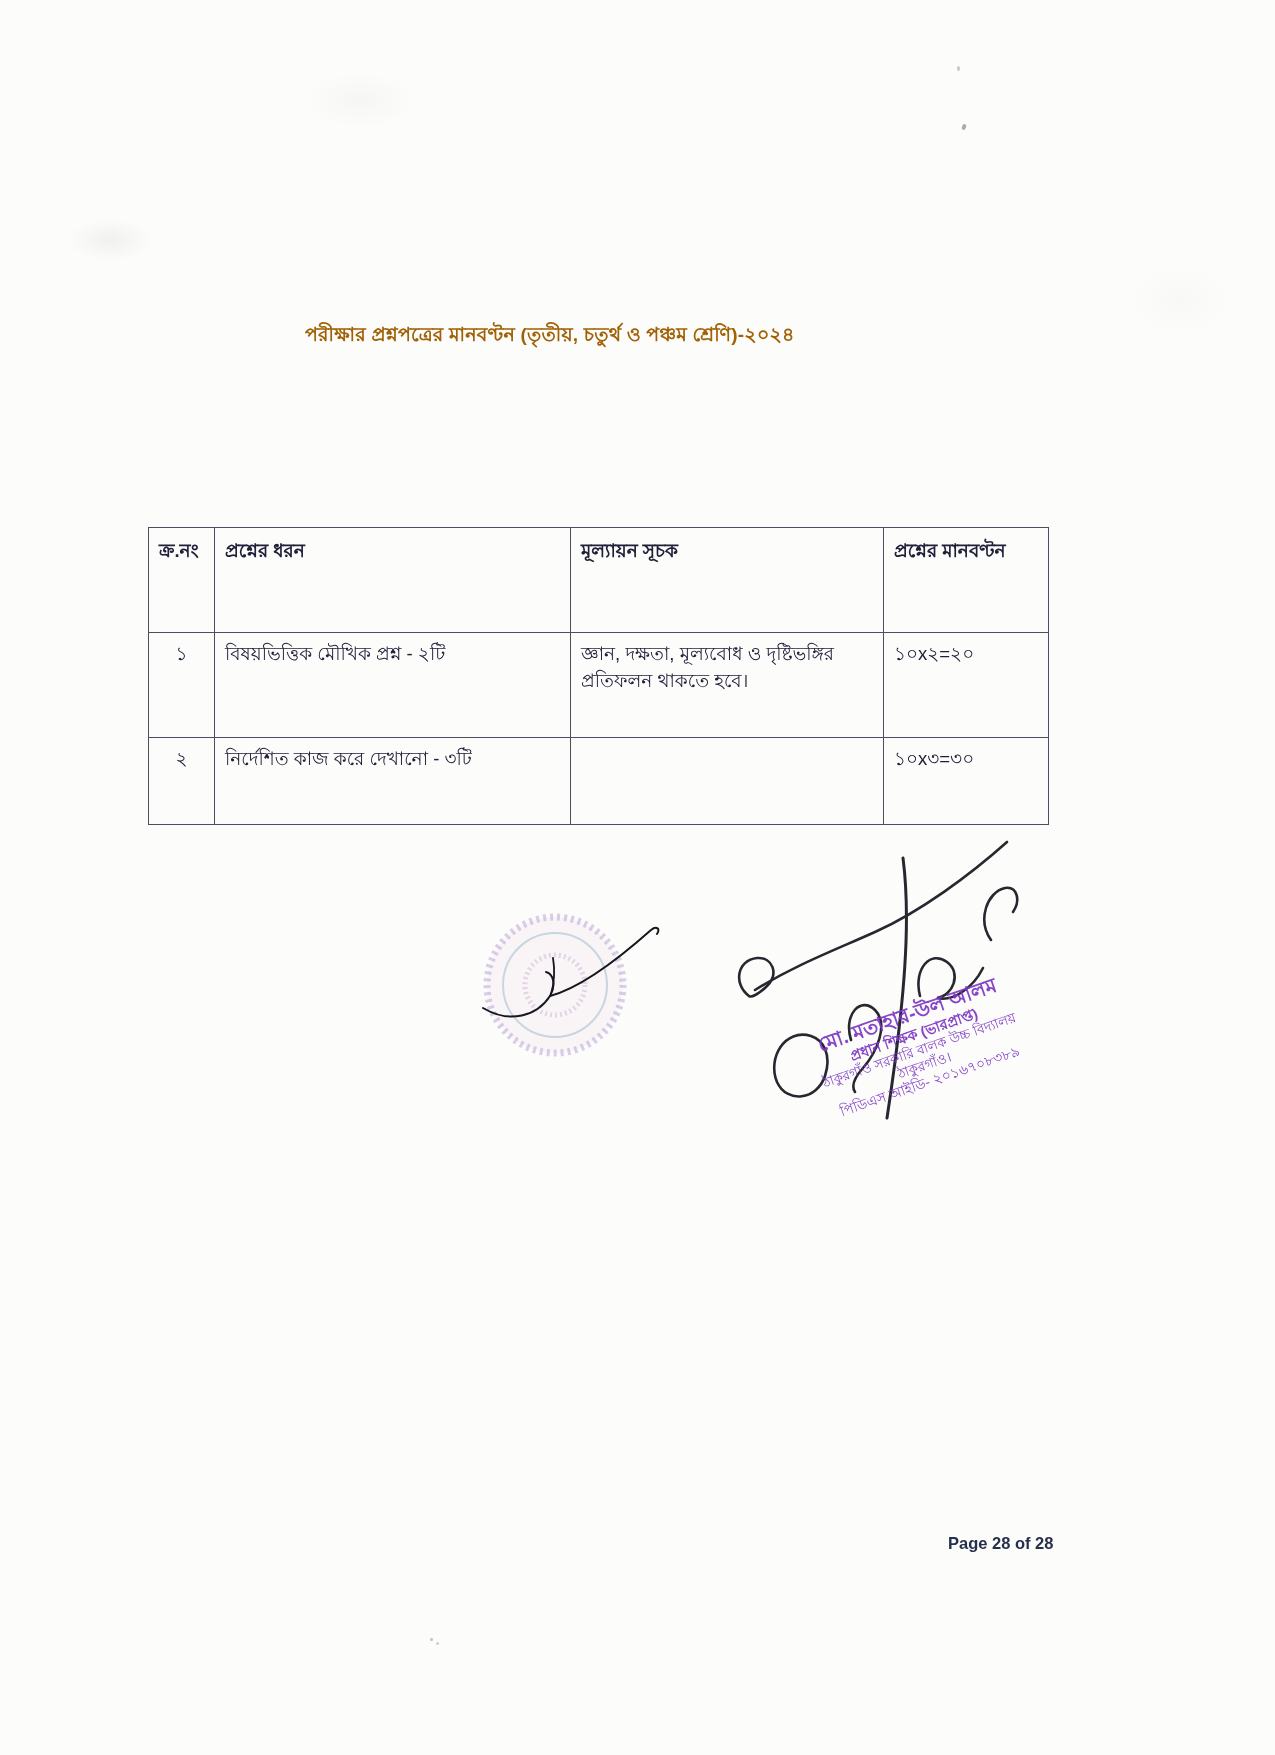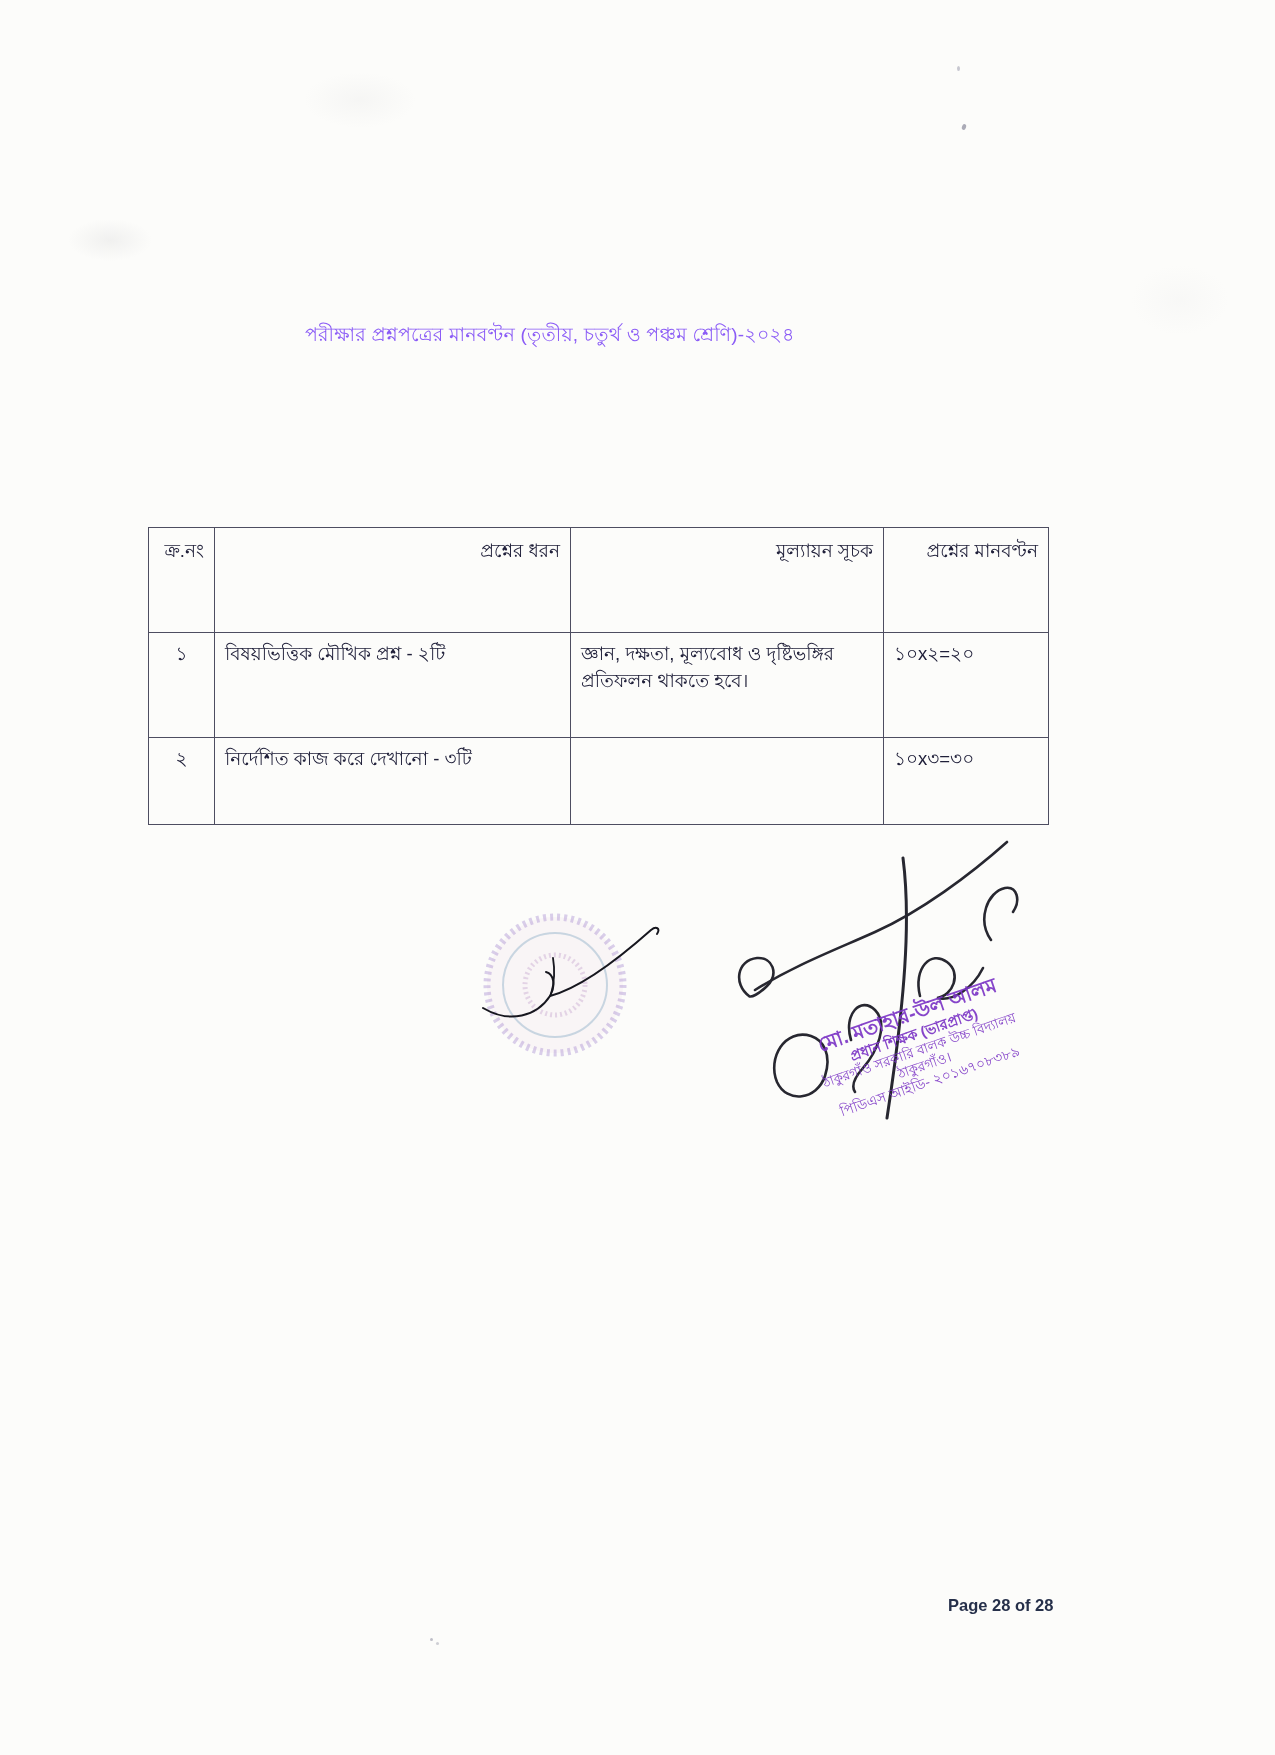--- a/index.html
+++ b/index.html
@@ -15,23 +15,23 @@
   .page::before{
     content:"";position:absolute;inset:0;
     background:
       radial-gradient(ellipse 60px 30px at 110px 240px, rgba(170,170,175,.14), transparent 70%),
       radial-gradient(ellipse 80px 40px at 360px 100px, rgba(190,190,195,.10), transparent 70%),
       radial-gradient(ellipse 70px 50px at 1180px 300px, rgba(200,200,205,.08), transparent 70%);
     pointer-events:none;
   }
   .title-line{
     position:absolute;
-    font-weight:normal;
+    font-weight:bold;
     font-size:19px;
-    color:#8b5cf6;
+    color:#a16207;
     white-space:nowrap;
     letter-spacing:.2px;
   }
   .t1{left:305px;top:320px;}
   .t2{left:283px;top:375px;}
   .t3{left:300px;top:430px;}
   .marks-total{display:inline-block;margin-left:44px;}
 
   table.marks{
     position:absolute;left:148px;top:527px;
@@ -41,22 +41,22 @@
   }
   table.marks th, table.marks td{
     border:1.6px solid #4d4d60;
     vertical-align:top;
     font-size:18.5px;
     color:#20203a;
     padding:8px 10px;
     line-height:1.45;
   }
   table.marks th{
-    font-weight:normal;
-    text-align:right;
+    font-weight:bold;
+    text-align:left;
     height:86px;
     padding-top:10px;
   }
   tr.r1 td{height:88px;}
   tr.r2 td{height:70px;}
   td.sl{text-align:center;}
   td.marks-cell{text-align:left;padding-top:12px;font-size:17.5px;}
 
   .sig-svg{position:absolute;left:715px;top:800px;}
   .seal-svg{position:absolute;left:455px;top:890px;filter:blur(.4px);}
@@ -68,21 +68,21 @@
     color:rgba(124,53,197,.92);
     line-height:1.18;
     white-space:nowrap;
   }
   .stamp-text .sn{font-size:20px;font-weight:bold;}
   .stamp-text .sd{font-size:14.5px;font-weight:bold;}
   .stamp-text .ss{font-size:13.5px;}
   .stamp-text .sp{font-size:14px;}
 
   .page-footer{
-    position:absolute;left:948px;top:1596px;
+    position:absolute;left:948px;top:1534px;
     font-size:16.5px;font-weight:600;color:#26304a;
   }
   .artifact{position:absolute;border-radius:50%;pointer-events:none;}
   .a1{left:962px;top:124px;width:4px;height:6px;background:rgba(90,90,115,.5);transform:rotate(20deg);}
   .a2{left:957px;top:66px;width:3px;height:5px;background:rgba(120,120,145,.4);}
   .a3{left:430px;top:1638px;width:3px;height:3px;background:rgba(100,100,125,.4);box-shadow:6px 4px 0 rgba(100,100,125,.3);}
 </style>
 </head>
 <body>
 

